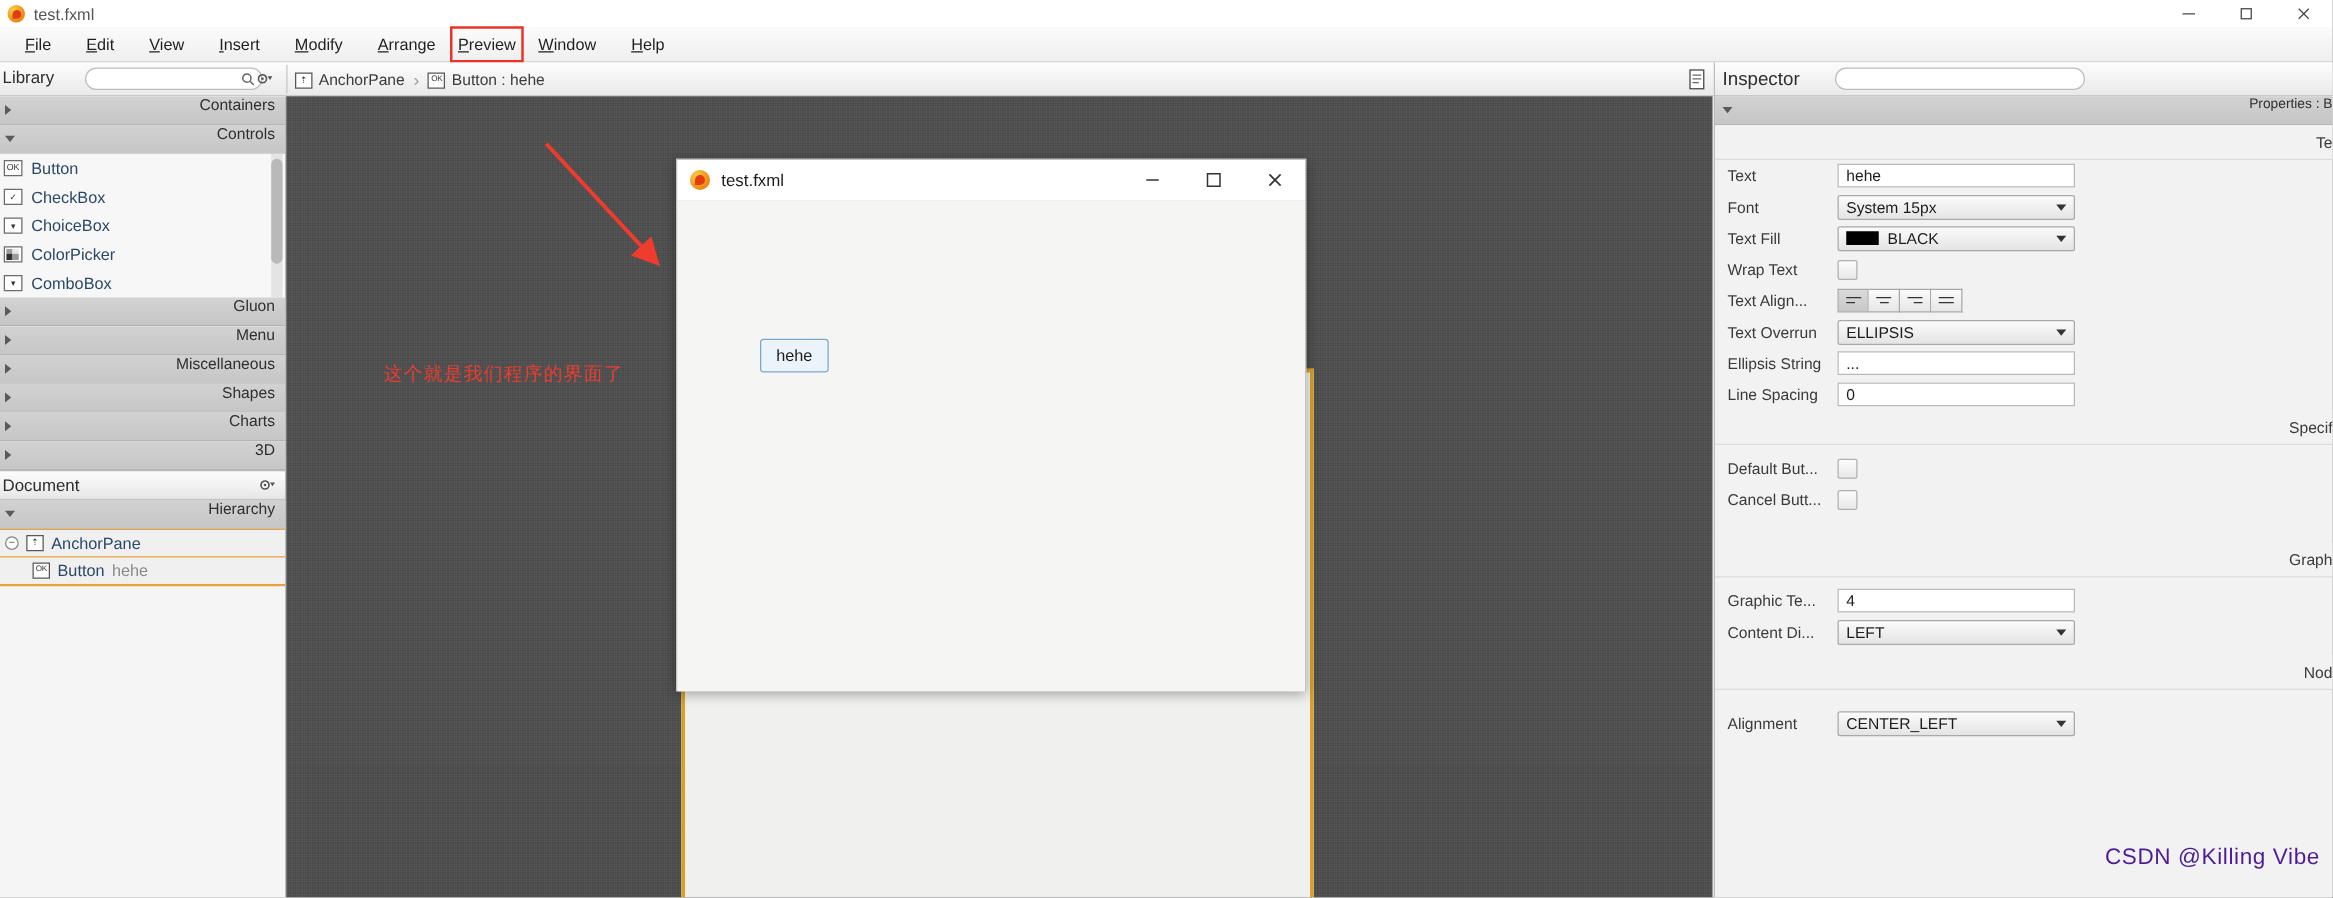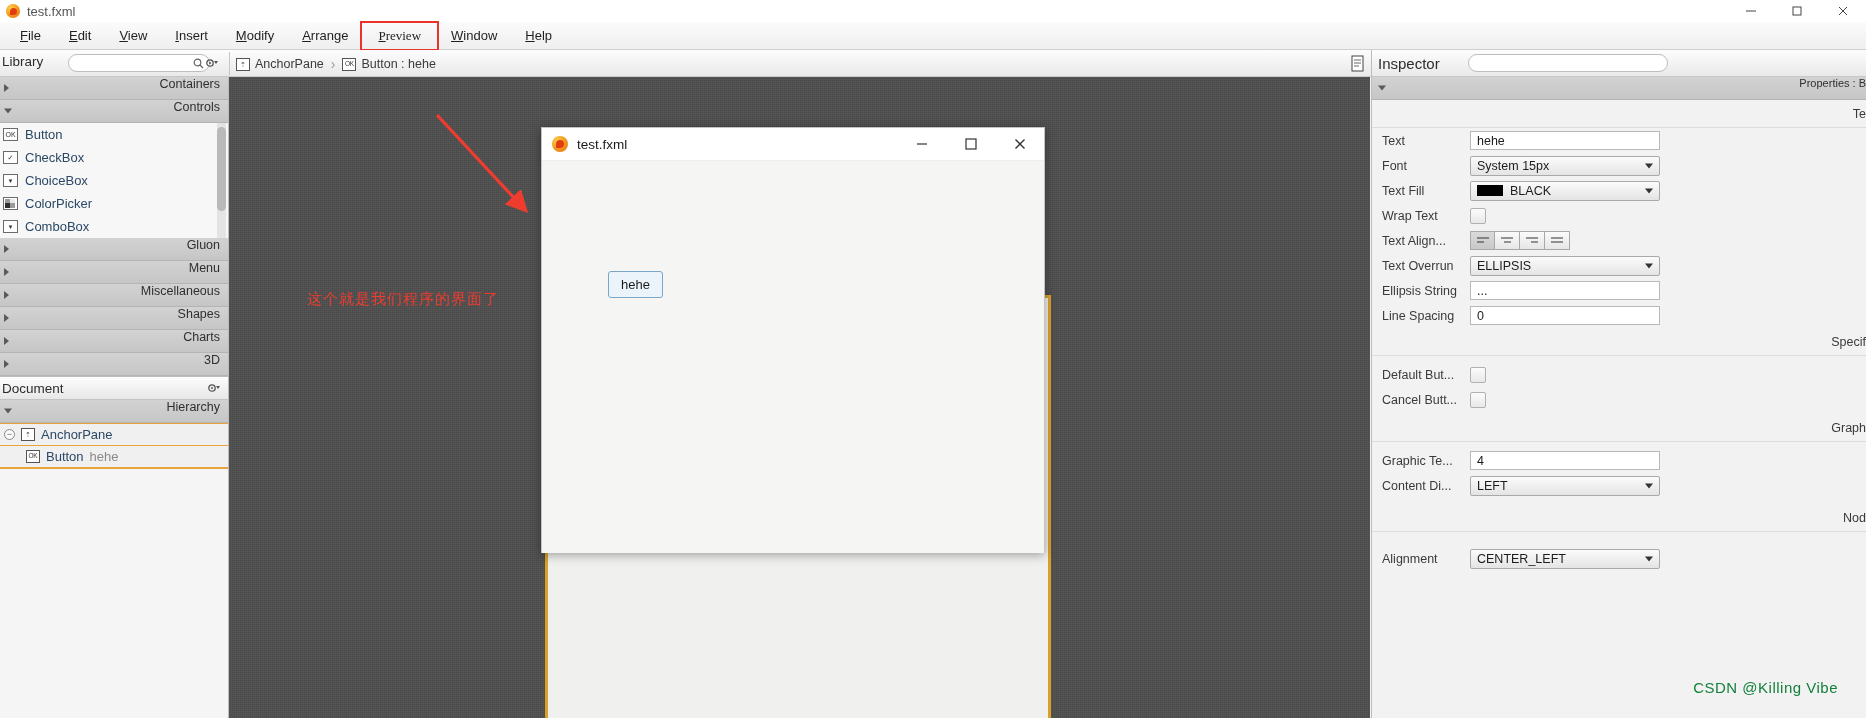--- a/index.html
+++ b/index.html
@@ -47,22 +47,21 @@
     background: linear-gradient(#fbfbfb, #efefef);
     border-bottom: 1px solid #cfcfcf;
     display: flex; align-items: center; padding-left: 6px;
   }
   .menu-item {
     padding: 4px 14px; font-size: 13px; color: #1f1f1f; position: relative;
   }
   .menu-item u { text-decoration: underline; }
   .menu-item.highlighted {
     outline: 2px solid #e8342a; outline-offset: 0px;
-    padding: 5px 16px;
-    font-family: Liberation Serif, serif;
+    padding: 5px 4px;
   }
 
   
   .subbar {
     position: absolute; left: 0; top: 50px; width: 1866px; height: 27px;
     background: linear-gradient(#fdfdfd, #e9e9e9);
     border-bottom: 1px solid #c8c8c8;
   }
   .lib-title {
     position: absolute; left: 2px; top: 54px; font-size: 13.5px; color: #2d2d2d;
@@ -279,22 +278,22 @@
     border: 1px solid #b0b0b0; border-radius: 2px;
   }
   .align-group { display: flex; }
   .align-btn {
     width: 25px; height: 19px; border: 1px solid #a9a9a9; border-left: none;
     background: linear-gradient(#fbfbfb, #e6e6e6);
     display: flex; align-items: center; justify-content: center;
   }
   .align-btn:first-child { border-left: 1px solid #a9a9a9; background: linear-gradient(#dadada, #c8c8c8); }
   .watermark {
-    position: absolute; right: 28px; bottom: 22px;
-    color: #15803d; font-size: 15px; letter-spacing: .5px;
+    position: absolute; right: 10px; bottom: 22px;
+    color: #4c1d95; font-size: 18px; letter-spacing: .5px;
   }
 </style>
 </head>
 <body>
 
 <div id="app">
 
   <div class="titlebar">
     <div class="tb-icon"></div>
     <div class="tb-title">test.fxml</div>
@@ -588,21 +587,21 @@
 
     <div class="prop-row" style="margin-top:6px;">
       <span class="prop-label">Default But...</span>
       <span class="checkbox"></span>
     </div>
     <div class="prop-row">
       <span class="prop-label">Cancel Butt...</span>
       <span class="checkbox"></span>
     </div>
 
-    <div class="section-label" style="margin-top:2px;">Graph</div>
+    <div class="section-label" style="margin-top:22px;">Graph</div>
 
     <div class="prop-row" style="margin-top:6px;">
       <span class="prop-label">Graphic Te...</span>
       <span class="field-text">4</span>
     </div>
     <div class="prop-row">
       <span class="prop-label">Content Di...</span>
       <span class="field-select">
         <span>LEFT</span>
         <span class="caret"></span>

